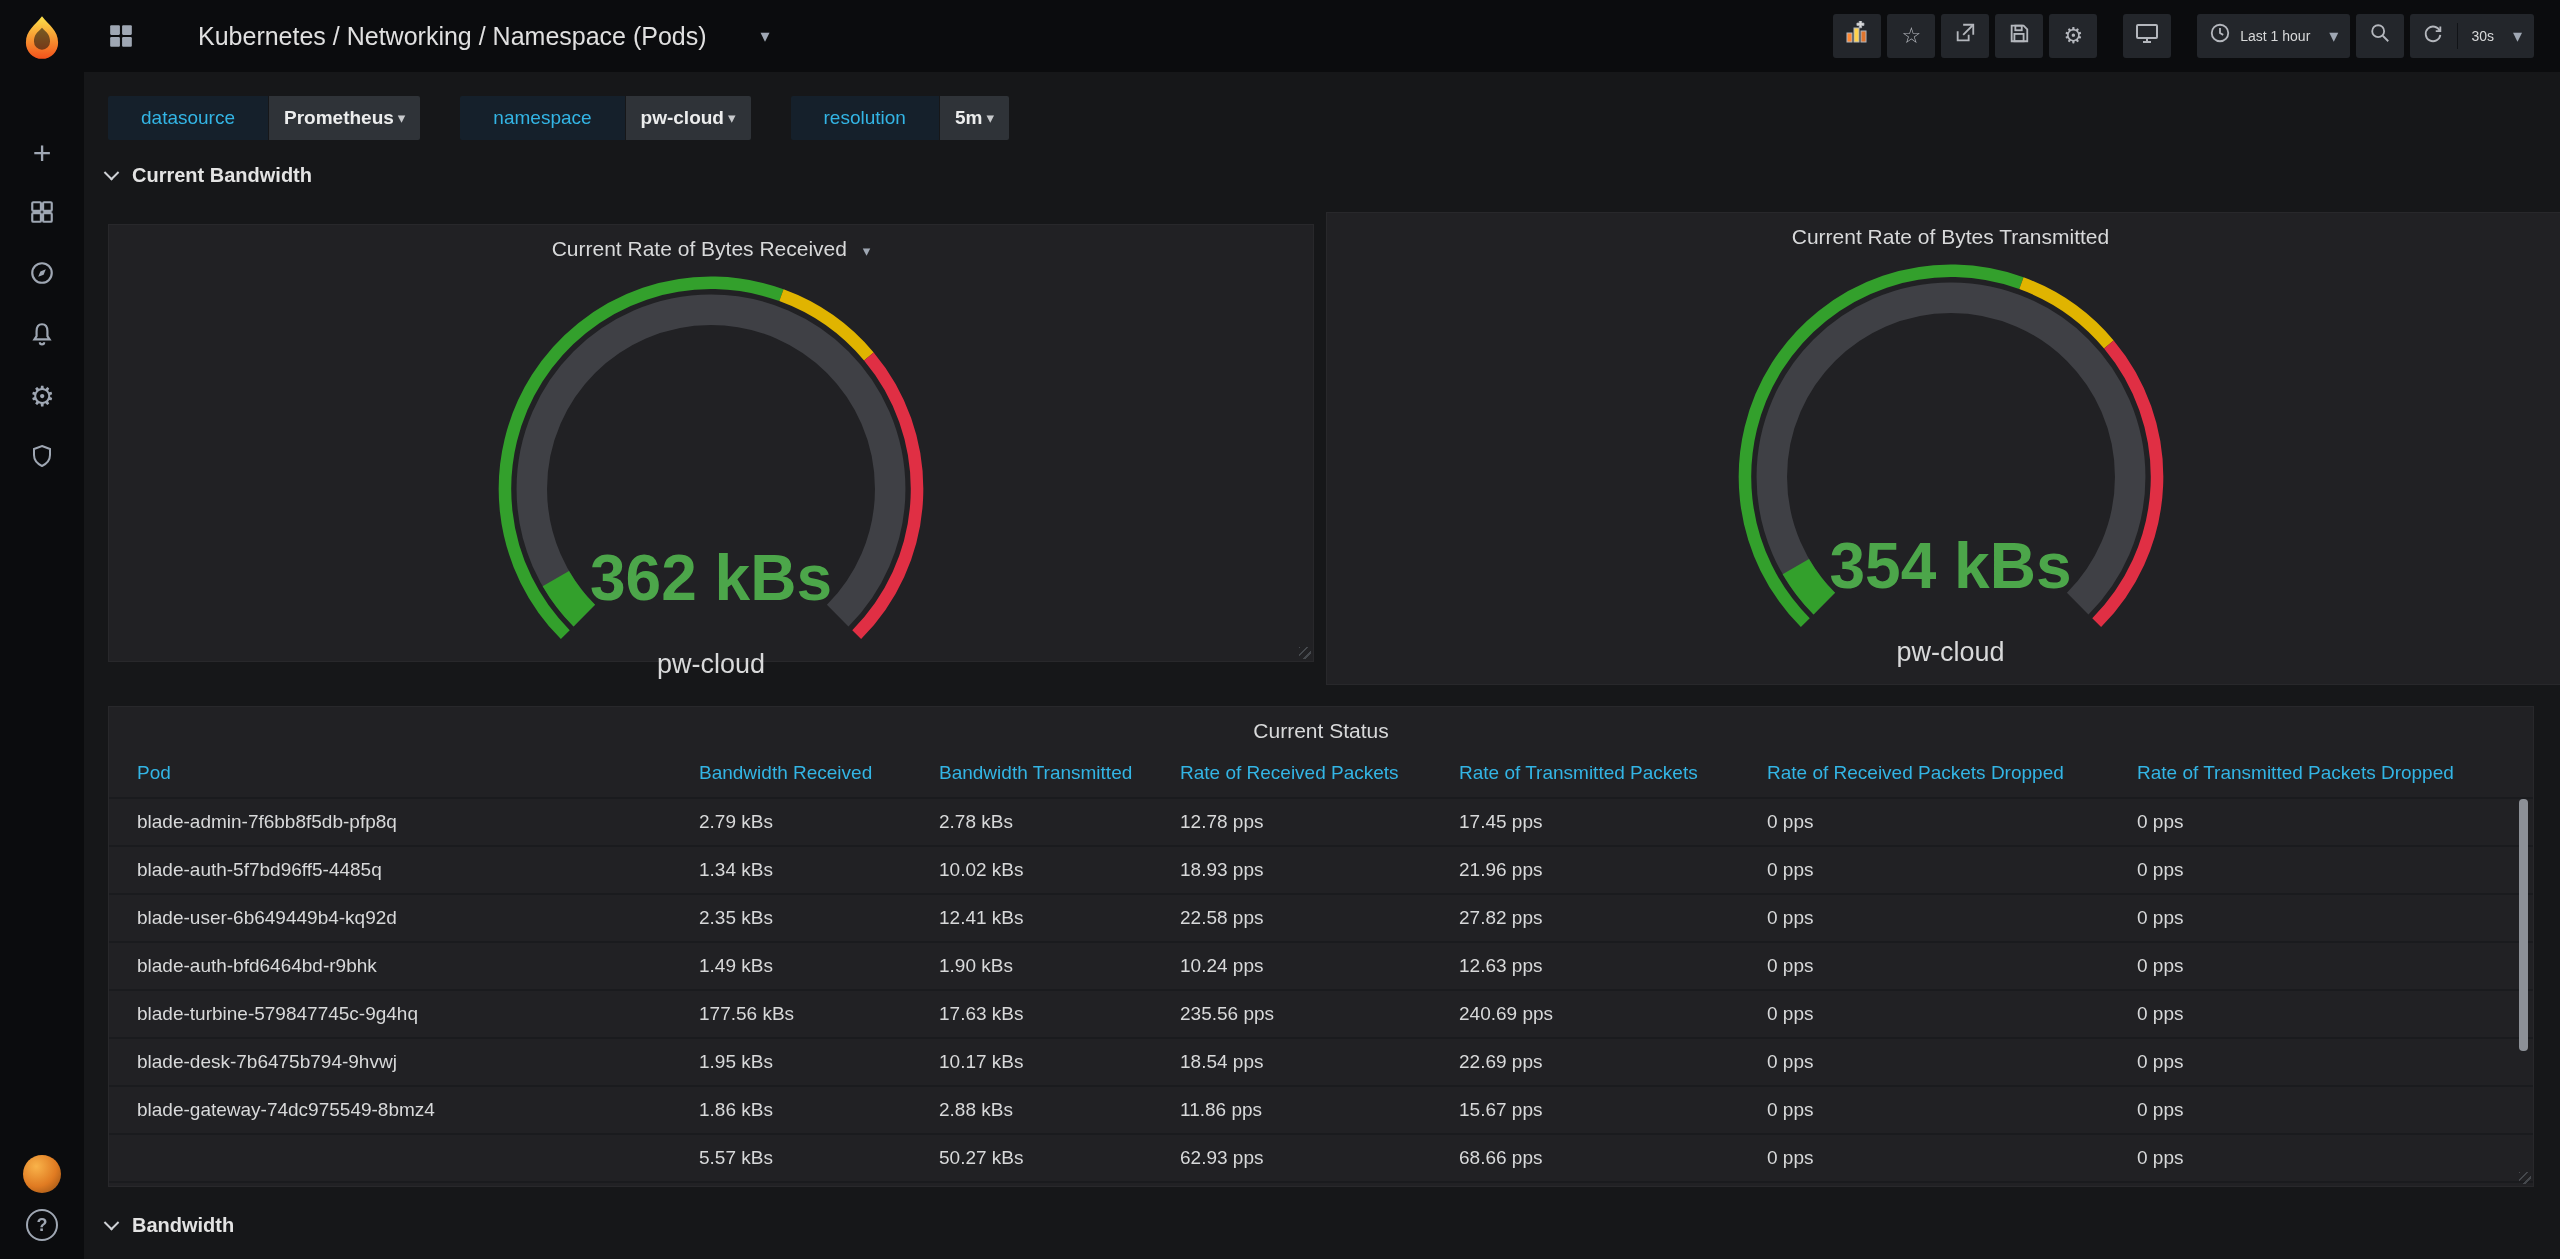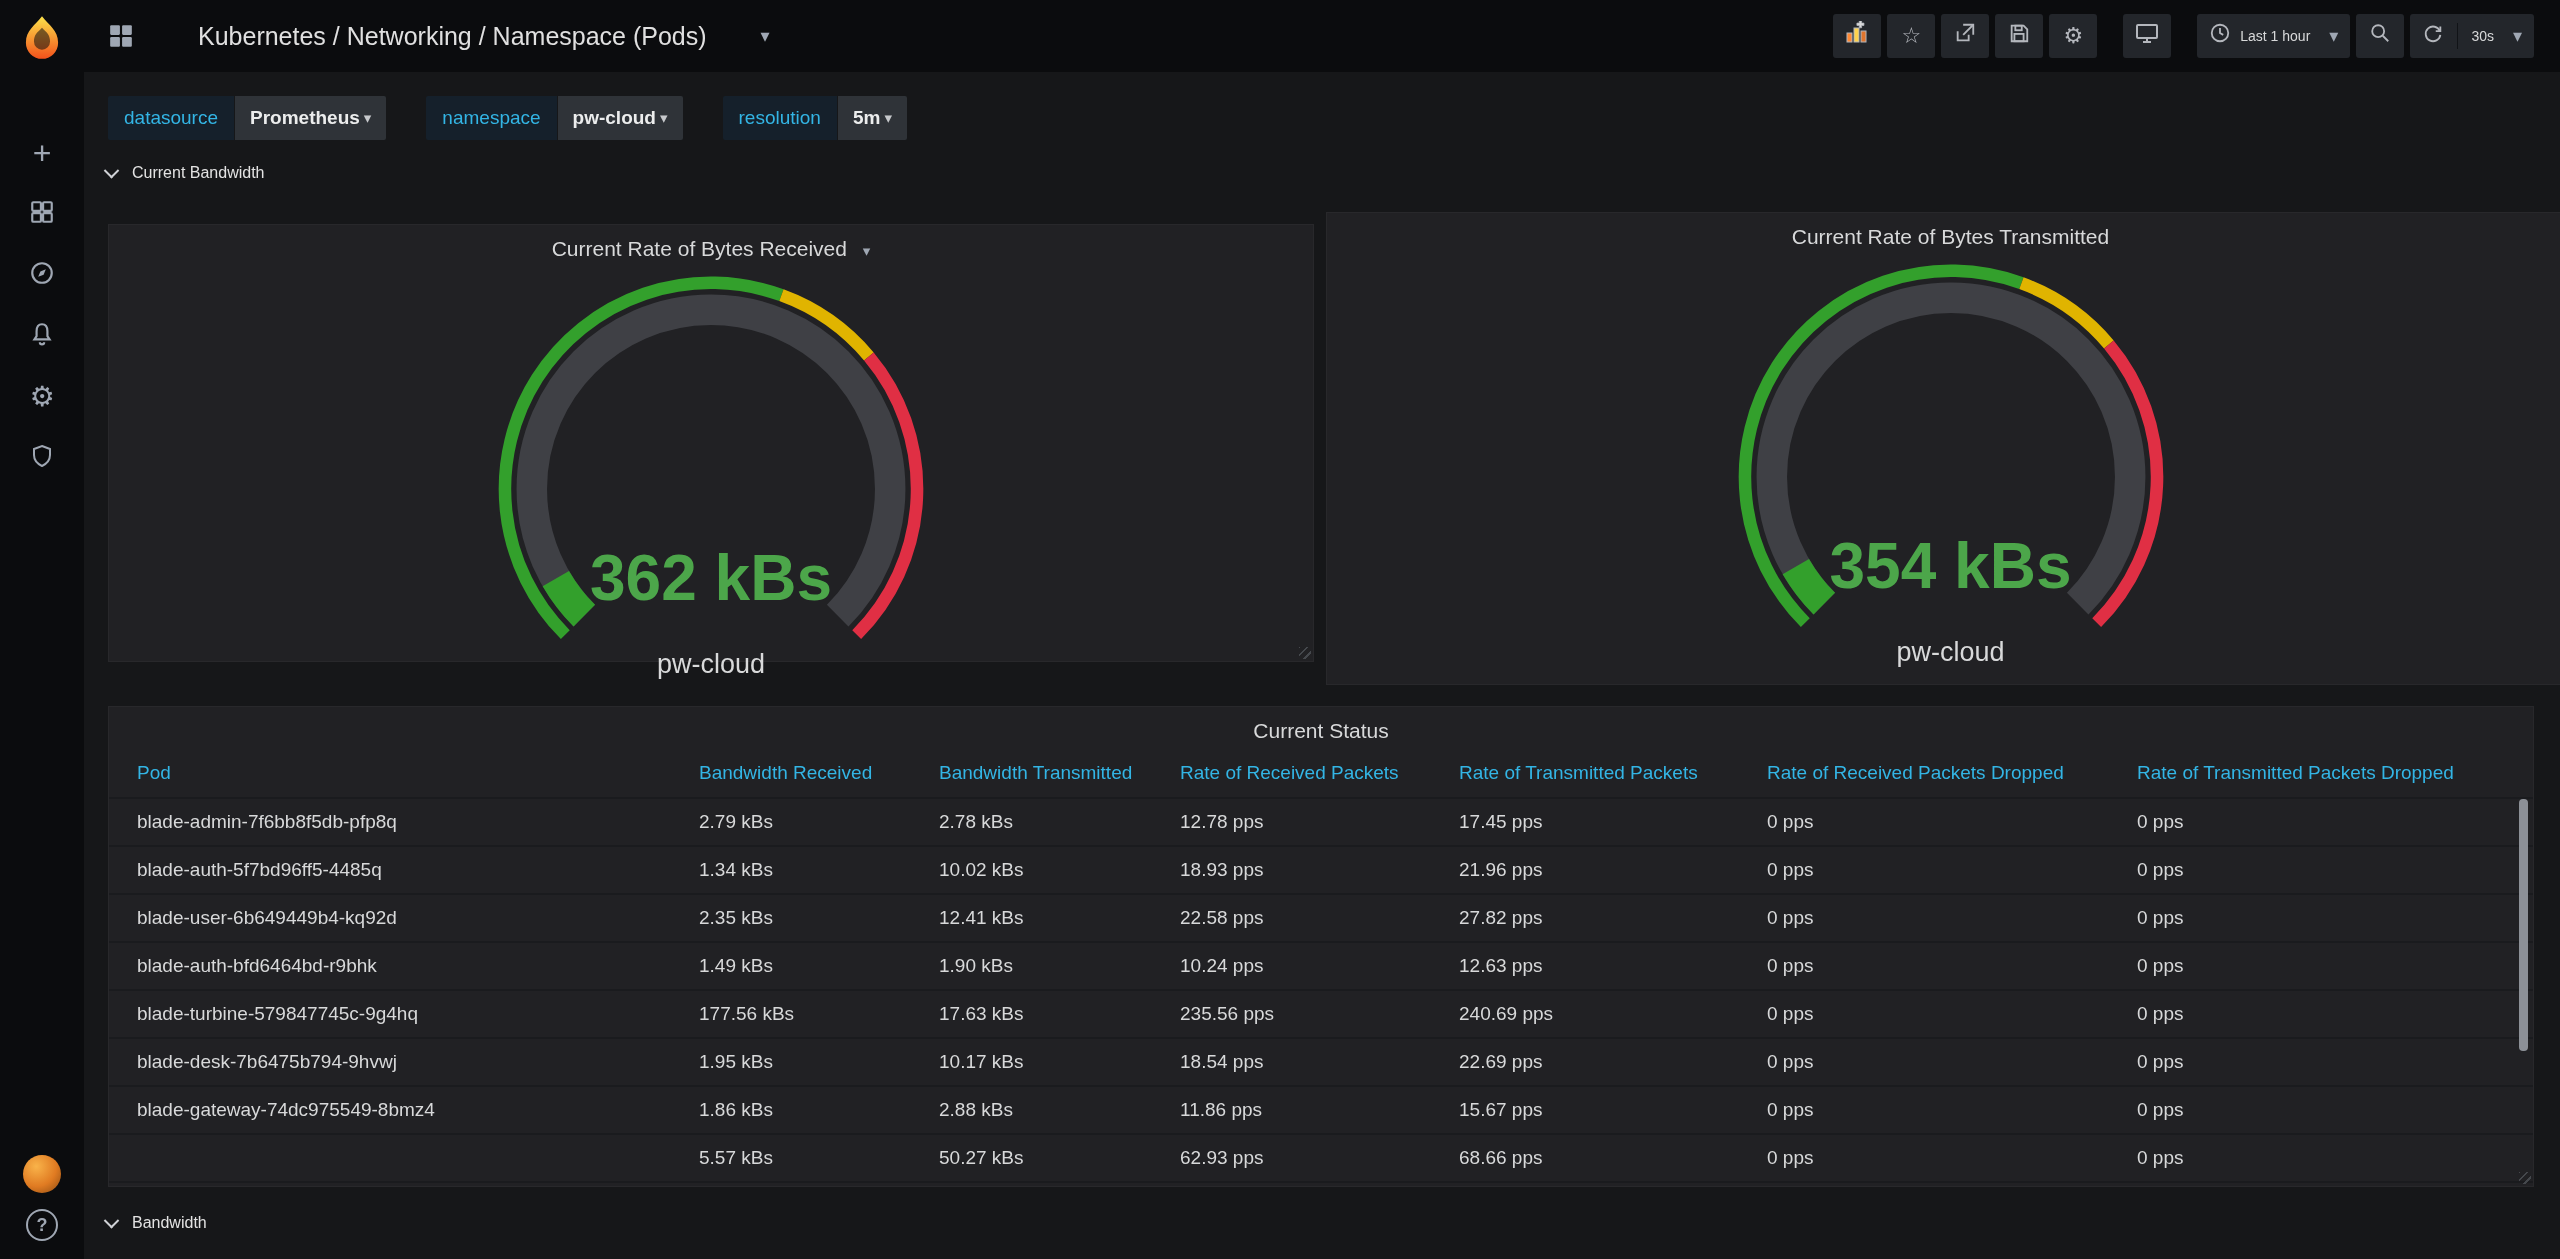--- a/index.html
+++ b/index.html
@@ -29,26 +29,26 @@
   .nav-gap { width:14px; }
   .tp-text { font-size:14px; color:#d8d9da; }
   .seg-div { width:1px; height:26px; background:#111317; margin:0 4px; }
 
   
   .content { position:absolute; left:84px; top:72px; right:0; bottom:0; background:#161719; }
 
   
   .submenu { position:absolute; left:24px; top:24px; display:flex; gap:40px; }
   .var-chip { display:flex; height:44px; font-size:19px; cursor:pointer; }
-  .var-label { background:#15202b; color:#33b5e5; padding:0 16px; display:flex; align-items:center; border-radius:2px 0 0 2px; }
+  .var-label { background:#15202b; color:#33b5e5; padding:0 33px; display:flex; align-items:center; border-radius:2px 0 0 2px; }
   .var-value { background:#2f3338; color:#eceded; padding:0 15px; display:flex; align-items:center; gap:4px; border-radius:0 2px 2px 0; margin-left:1px;font-weight:bold; }
   .var-value .caret { margin-left:0; font-size:15px; color:#c7c9cc; }
 
   
-  .row-header { position:absolute; display:flex; align-items:center; gap:15px; font-size:16px; font-weight:400; color:#e3e3e3; cursor:pointer; }
+  .row-header { position:absolute; display:flex; align-items:center; gap:15px; font-size:20px; font-weight:700; color:#e3e3e3; cursor:pointer; }
   .rh-1 { left:22px; top:92px; }
   .rh-2 { left:22px; top:1142px; }
   .chev { width:11px; height:11px; border-right:2px solid #cfd2d6; border-bottom:2px solid #cfd2d6; transform:rotate(45deg) translate(-2px,-2px); }
 
   
   .panel { position:absolute; background:#212124; border:1px solid rgba(255,255,255,0.035); }
   .panel::after { content:""; position:absolute; right:2px; bottom:2px; width:12px; height:12px;
      background:repeating-linear-gradient(-45deg, transparent 0 4px, #4e5257 4px 6px); opacity:.8; }
   .gp-1 { left:24px; top:152px; width:1206px; height:438px; }
   .gp-2 { left:1242px; top:140px; width:1249px; height:473px; }

